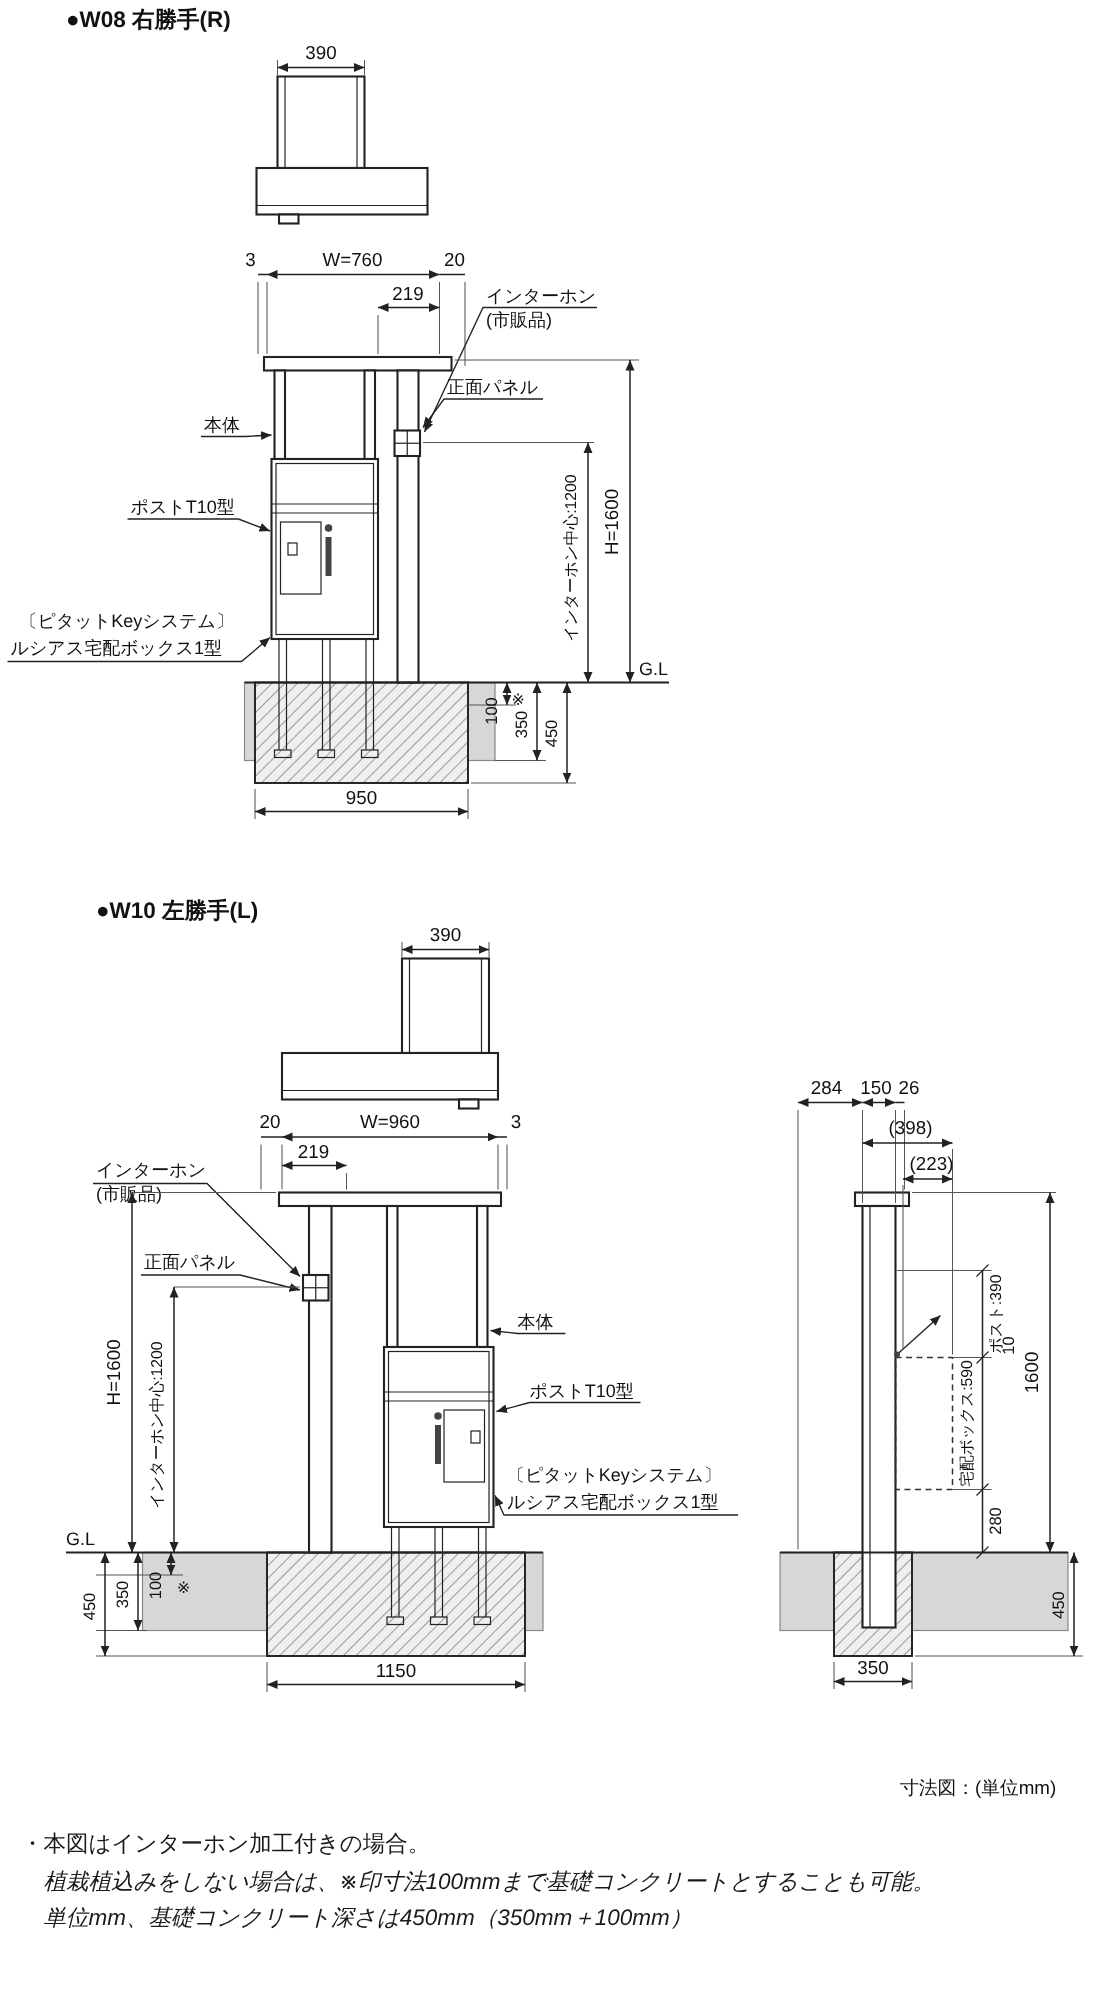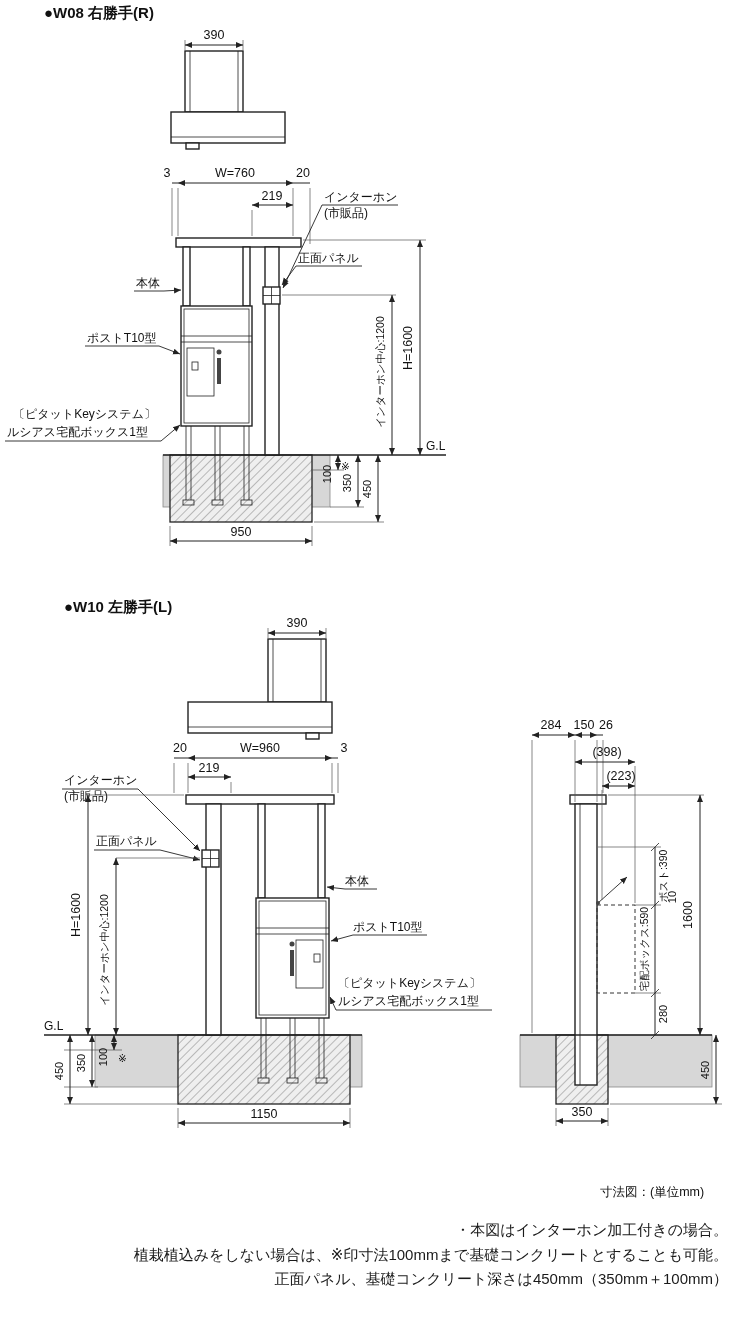--- a/index.html
+++ b/index.html
@@ -15,22 +15,22 @@
   .thin{fill:none;stroke:#222;stroke-width:0.8;}
   .dash{fill:none;stroke:#333;stroke-width:1;stroke-dasharray:4 3;}
   .dim{fill:none;stroke:#222;stroke-width:1;}
   .ext{fill:none;stroke:#555;stroke-width:0.7;}
   .leader{fill:none;stroke:#222;stroke-width:0.9;}
   .glline{fill:none;stroke:#222;stroke-width:1.3;}
   .gray{fill:#d7d7d7;stroke:#888;stroke-width:0.8;}
   .hatchbox{fill:url(#hatch);stroke:#222;stroke-width:1.3;}
   .dark{fill:#444;stroke:none;}
   .notes{padding:14px 12px 0 14px;font-size:15px;line-height:1.5;color:#1a1a1a;}
-  .notes p{margin:0 0 2px 0;text-align:right;}
-  .notes p.indent{padding-left:1em;}
+  .notes p{margin:0 0 2px 0;}
+  .notes p.indent{padding-left:1em;font-style:italic;}
 </style>
 </head>
 <body>
 
 <svg width="740" height="1205" viewBox="0 0 740 1205">
   <defs>
     <marker id="ae" markerUnits="userSpaceOnUse" markerWidth="8" markerHeight="8" refX="7" refY="4" orient="auto">
       <path d="M0,1 L7,4 L0,7 Z" fill="#222"></path>
     </marker>
     <marker id="as" markerUnits="userSpaceOnUse" markerWidth="8" markerHeight="8" refX="7" refY="4" orient="auto-start-reverse">
@@ -318,14 +318,14 @@
       <text class="mid" x="582" y="1116">350</text>
     </g>
   </g>
 
   <text x="600" y="1196">寸法図：(単位mm)</text>
 </svg>
 
 <div class="notes">
   <p>・本図はインターホン加工付きの場合。</p>
   <p class="indent">植栽植込みをしない場合は、※印寸法100mmまで基礎コンクリートとすることも可能。</p>
-  <p class="indent">正面パネル、基礎コンクリート深さは450mm（350mm＋100mm）</p>
+  <p class="indent">単位mm、基礎コンクリート深さは450mm（350mm＋100mm）</p>
 </div>
 
 </body></html>

